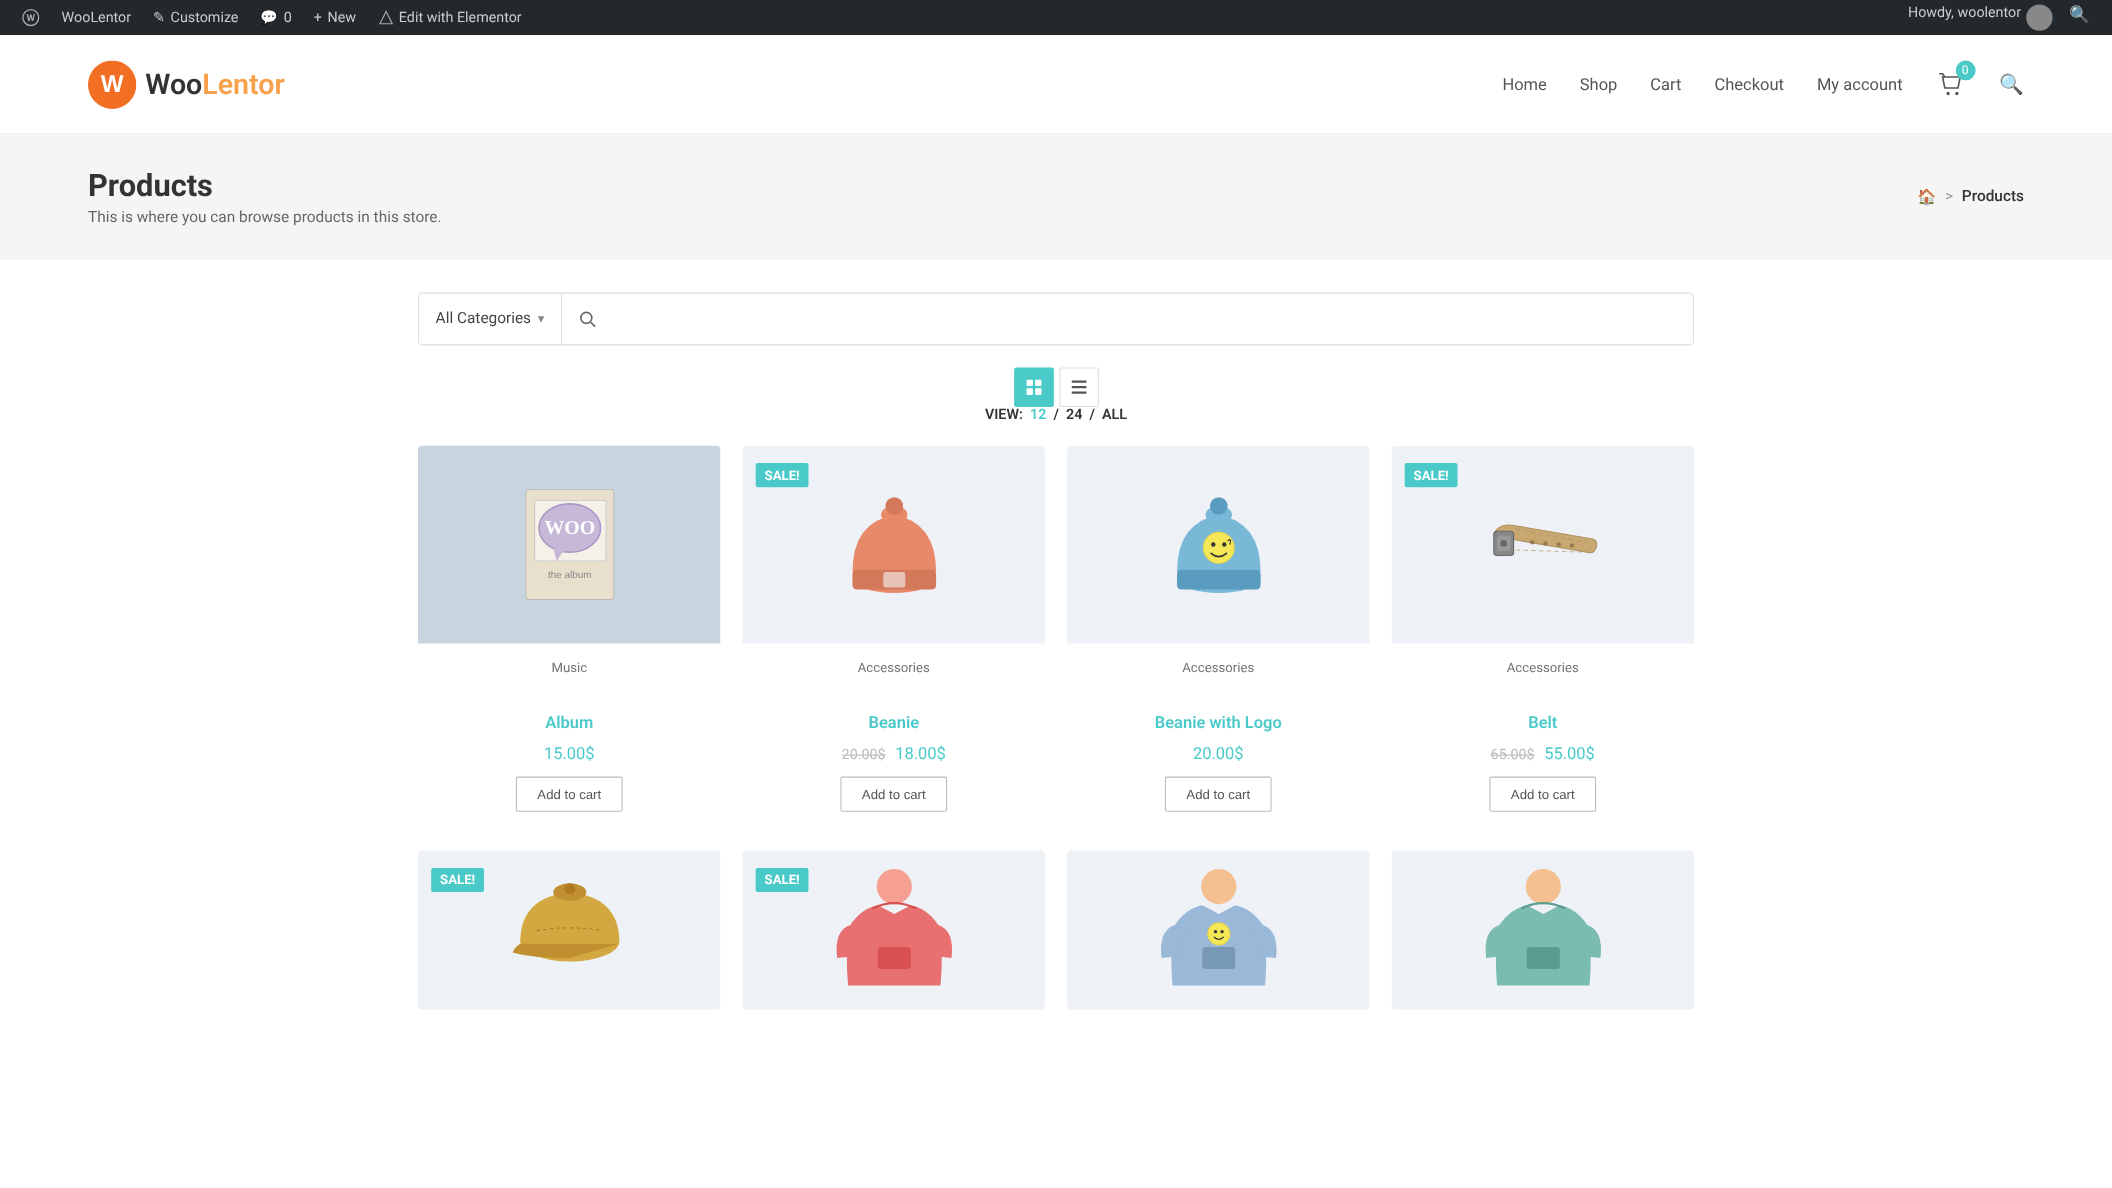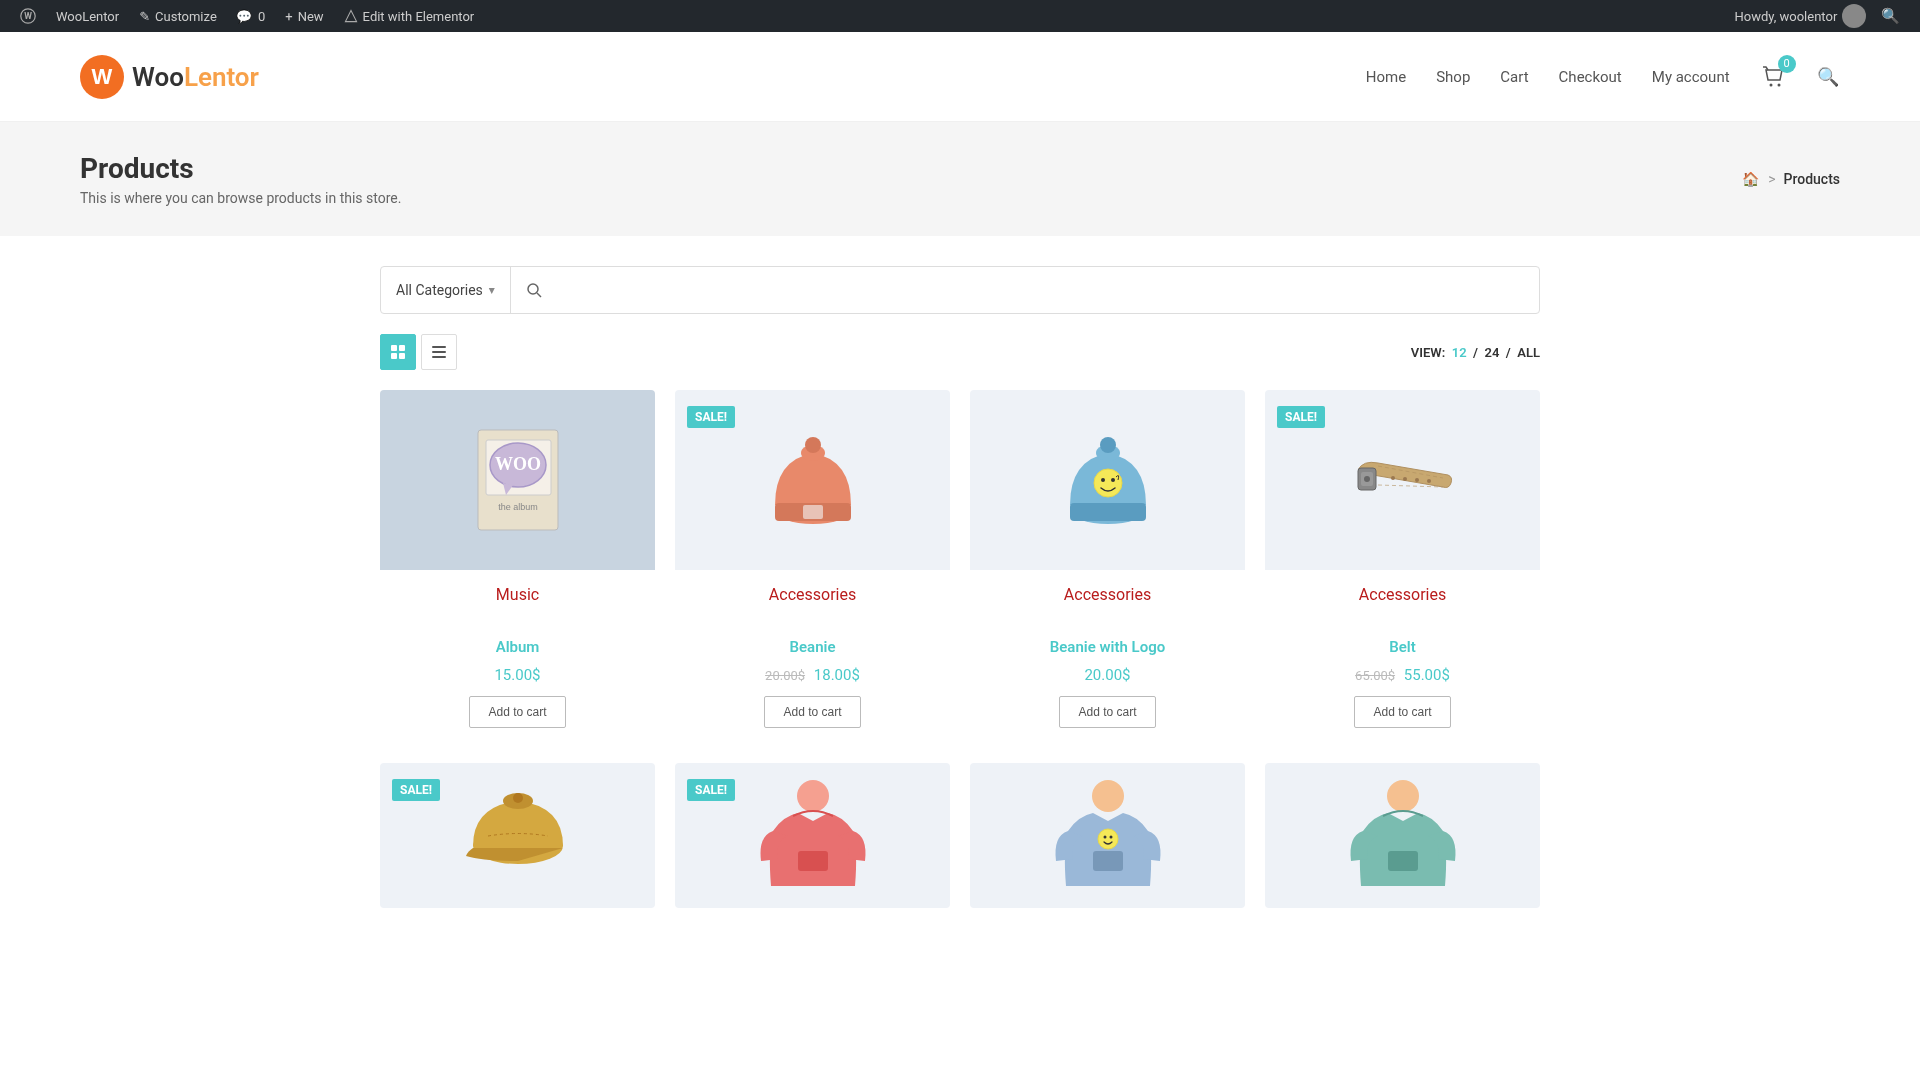--- a/index.html
+++ b/index.html
@@ -22,21 +22,21 @@
       gap: 5px;
       padding: 0 10px;
       height: 100%;
       color: #ccc;
       cursor: pointer;
       white-space: nowrap;
     }
     .admin-bar-right {
       margin-left: auto;
       display: flex;
-      align-items: center;
+      align-items: flex-start;
       gap: 5px;
       color: #ccc;
       padding: 0 10px;
     }
     .admin-bar-right .avatar {
       width: 24px;
       height: 24px;
       background: #888;
       border-radius: 50%;
     }
@@ -194,20 +194,21 @@
       display: flex;
       align-items: center;
     }
 
     
     .view-controls {
       display: flex;
       align-items: center;
       justify-content: space-between;
       margin-bottom: 20px;
+      flex-direction: column;
     }
     .view-buttons {
       display: flex;
       align-items: center;
       gap: 5px;
     }
     .view-btn {
       width: 36px;
       height: 36px;
       border: 1px solid #ddd;
@@ -262,22 +263,22 @@
       font-weight: 700;
       padding: 4px 8px;
       border-radius: 2px;
       z-index: 2;
     }
     .product-info {
       padding: 15px 10px 15px;
       text-align: center;
     }
     .product-category {
-      font-size: 16px;
-      color: #b91c1c;
+      font-size: 12px;
+      color: #737373;
       margin-bottom: 5px;
     }
     .product-name {
       font-size: 15px;
       font-weight: 600;
       color: #4ac9c9;
       margin-bottom: 10px;
       margin-top: 34px;
     }
     .product-price {

